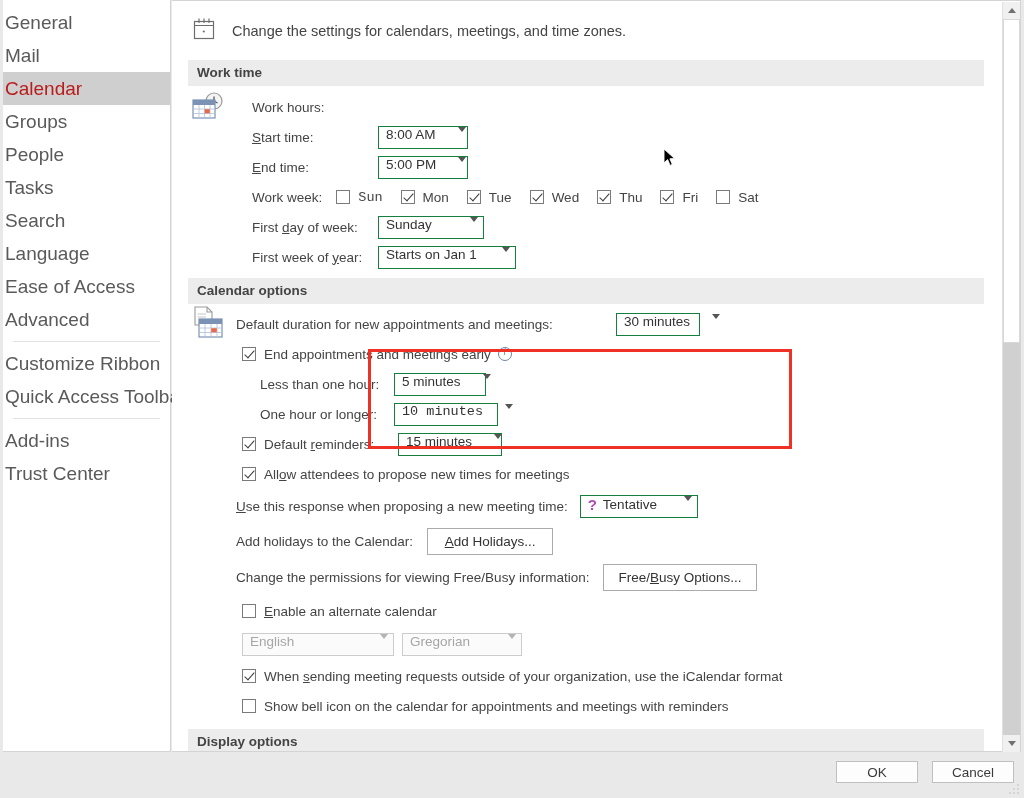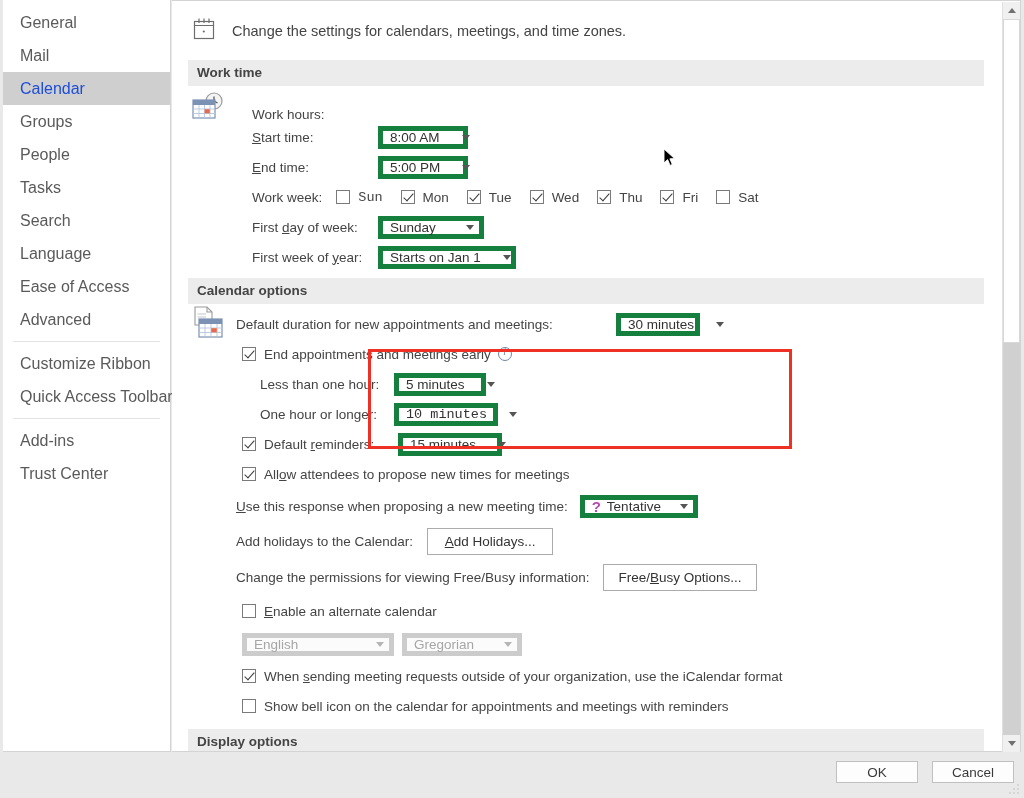--- a/index.html
+++ b/index.html
@@ -28,29 +28,29 @@
     left: 3px; top: 0px;
     width: 168px; height: 752px;
     background: #ffffff;
     border-right: 1px solid #d4d4d4;
     border-bottom: 1px solid #d4d4d4;
     padding-top: 6px;
   }
   .side-item {
     height: 33px;
     line-height: 33px;
-    padding-left: 17px;
+    padding-left: 2px;
     color: #5a5a5a;
-    font-size: 16px;
+    font-size: 19px;
     white-space: nowrap;
     cursor: default;
   }
   .side-item.active {
     background: #cfcfcf;
-    color: #1d4ed8;
+    color: #b91c1c;
   }
   .side-sep {
     height: 1px;
     background: #e2e2e2;
     margin: 5px 10px 5px 10px;
   }
 
   
   #content-wrap {
     position: absolute;
@@ -100,24 +100,24 @@
     display: flex;
     align-items: center;
     height: 30px;
     white-space: nowrap;
   }
   .lbl { color: #444; }
 
   
   .combo {
     display: inline-flex;
-    align-items: center;
+    align-items: flex-start;
     justify-content: space-between;
     height: 23px;
-    border: 5px solid #15803d;
+    border: 1px solid #15803d;
     background: #ffffff;
     padding: 0 5px 0 7px;
     font-size: 13.5px;
     color: #333;
     cursor: default;
     gap: 8px;
   }
   .combo .cv { margin-right: 14px; }
   .combo .arr {
     width: 0; height: 0;
@@ -359,21 +359,21 @@
             <rect x="3" y="8" width="22" height="5" fill="#7b92b5"></rect>
             <line x1="3" y1="17" x2="25" y2="17" stroke="#b8c6da" stroke-width="0.9"></line>
             <line x1="3" y1="21.5" x2="25" y2="21.5" stroke="#b8c6da" stroke-width="0.9"></line>
             <line x1="9" y1="13" x2="9" y2="26" stroke="#b8c6da" stroke-width="0.9"></line>
             <line x1="14.5" y1="13" x2="14.5" y2="26" stroke="#b8c6da" stroke-width="0.9"></line>
             <line x1="20" y1="13" x2="20" y2="26" stroke="#b8c6da" stroke-width="0.9"></line>
             <rect x="14.7" y="17.2" width="5.1" height="4.1" fill="#e8694a"></rect>
           </svg>
         </div>
 
-        <div class="row" style="padding-left:64px;align-items:flex-end;">
+        <div class="row" style="padding-left:64px;">
           <span class="lbl">Work hours:</span>
         </div>
 
         <div class="row" style="padding-left:64px;">
           <span class="lbl" style="width:126px;"><span class="u">S</span>tart time:</span>
           <span class="combo" style="width:90px;">
             <span class="cv">8:00 AM</span>
             <span class="arr"></span>
           </span>
         </div>

